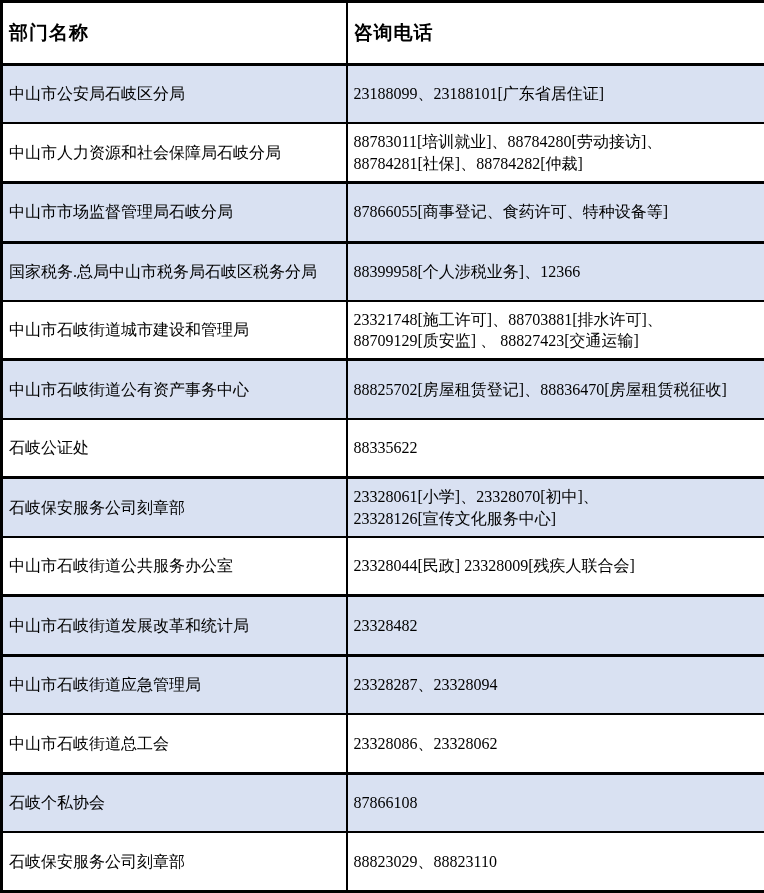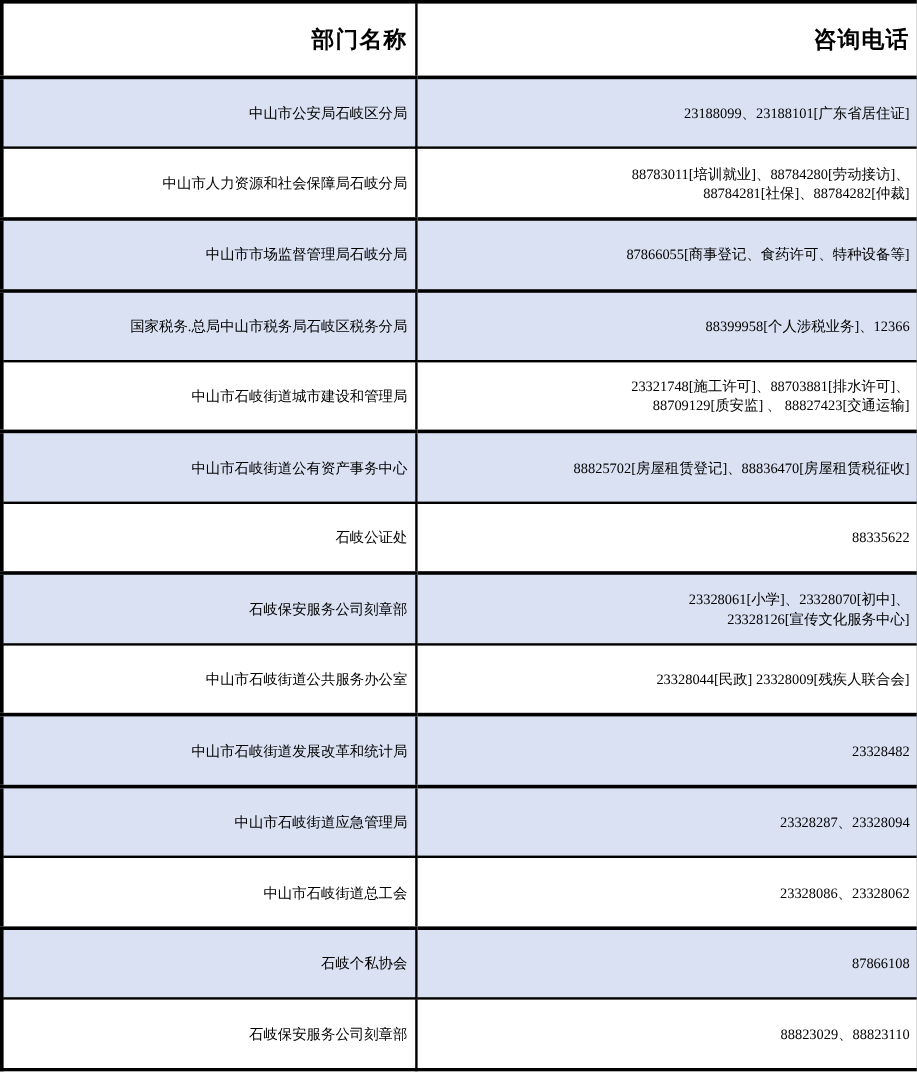--- a/index.html
+++ b/index.html
@@ -19,36 +19,36 @@
     table-layout: fixed;
     font-family: "Liberation Serif", "DejaVu Serif", serif;
     color: #000000;
     border: 3px solid #000000;
     background: #ffffff;
   }
   col.dept-col  { width: 345px; }
   col.phone-col { width: 419px; }
   th, td {
     border: 2px solid #000000;
-    text-align: right;
+    text-align: left;
     vertical-align: middle;
     padding: 2px 6px;
     overflow: hidden;
   }
   thead th {
     height: 56px;
     font-size: 19px;
     font-weight: bold;
     letter-spacing: 1px;
     border-bottom-width: 3px;
     background: #ffffff;
   }
   tbody td {
     height: 47px;
-    font-size: 12px;
+    font-size: 16px;
     line-height: 1.35;
   }
   tbody tr.shaded td {
     background: #d9e1f2;
     border-top-width: 3px;
   }
   td.phone {
     white-space: pre-line;
   }
 </style>

